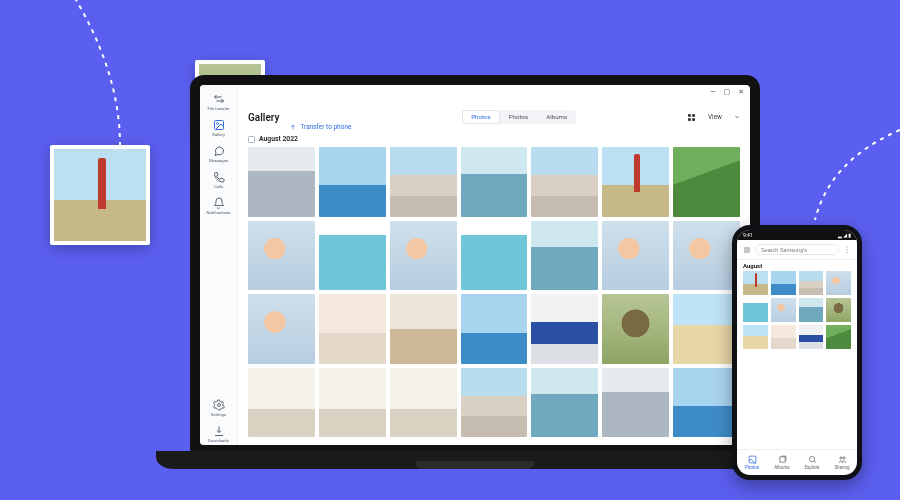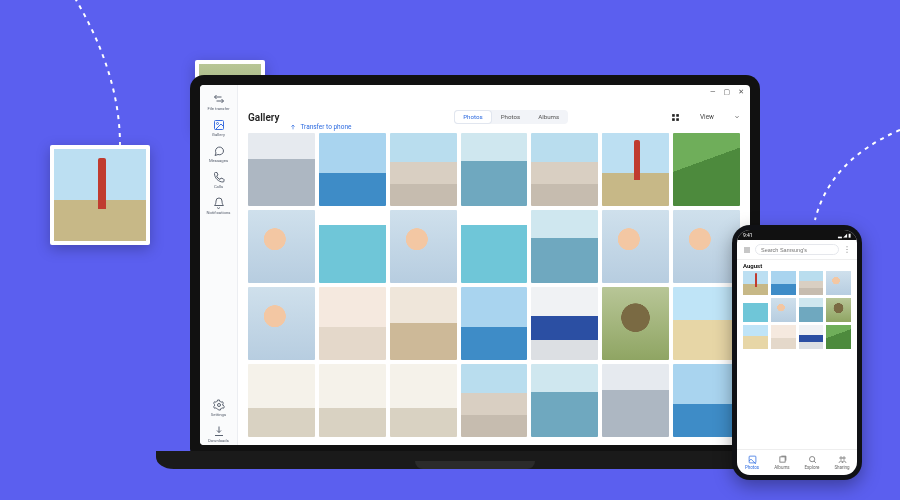--- a/index.html
+++ b/index.html
@@ -71,21 +71,21 @@
   .titlebar { height:14px; display:flex; justify-content:flex-end; align-items:center; gap:8px; padding:0 6px; color:#555;}
   .titlebar span{font-size:7px; cursor:pointer;}
   .header {
     display:flex; align-items:center; padding:4px 10px 2px 10px;
   }
   .h-title { font-size:10px; font-weight:600; margin-right:10px;}
   .h-transfer { color:#2d6be0; font-size:6.5px; cursor:pointer; display:flex; align-items:center; gap:3px;margin-top:20px;}
   .h-tabs { margin:0 auto; display:flex; gap:2px; background:#f2f4f8; border-radius:4px; padding:1px;}
   .h-tab { padding:2px 8px; font-size:6.2px; border-radius:3px; cursor:pointer; color:#555;}
   .h-tab.active { background:#fff; color:#2d6be0; box-shadow:0 0 0 1px #e1e6ef;}
-  .h-view { display:flex; align-items:center; gap:20px; font-size:6.5px; color:#444; cursor:pointer;}
+  .h-view { display:flex; align-items:center; gap:12px; font-size:6.5px; color:#444; cursor:pointer;}
   .h-view .grid-ic{ width:9px;height:9px; display:inline-block;}
 
   .subhead { padding:2px 10px 4px 10px; display:flex; align-items:center; gap:4px;}
   .chk { width:7px; height:7px; border:1px solid #aeb6c2; border-radius:1.5px; }
   .month { font-size:6.8px; font-weight:600; }
 
   .grid {
     flex:1; padding:0 10px 8px 10px;
     display:grid; grid-template-columns: repeat(7, 1fr);
     gap:4px; overflow:hidden;
@@ -242,20 +242,24 @@
                   <rect x="14" y="3" width="7" height="7"></rect>
                   <rect x="3" y="14" width="7" height="7"></rect>
                   <rect x="14" y="14" width="7" height="7"></rect>
                 </svg>
               </span>
             <span>View</span>
             <svg width="6" height="6" viewBox="0 0 24 24" fill="none" stroke="#444" stroke-width="3">
                 <path d="M6 9l6 6 6-6"></path>
               </svg>
           </div>
+        </div>
+        <div class="subhead">
+          <div class="chk"></div>
+          <div class="month">August 2022</div>
         </div>
         <div class="grid" id="desk-grid">
             <div class="tile">
               <div class="img street"></div>
             </div>
             <div class="tile">
               <div class="img sky"></div>
             </div>
             <div class="tile">
               <div class="img town"></div>

